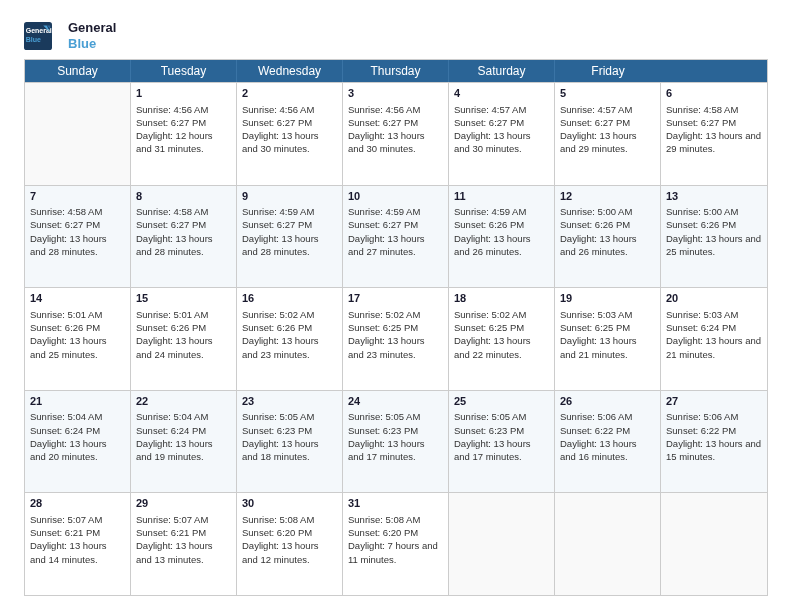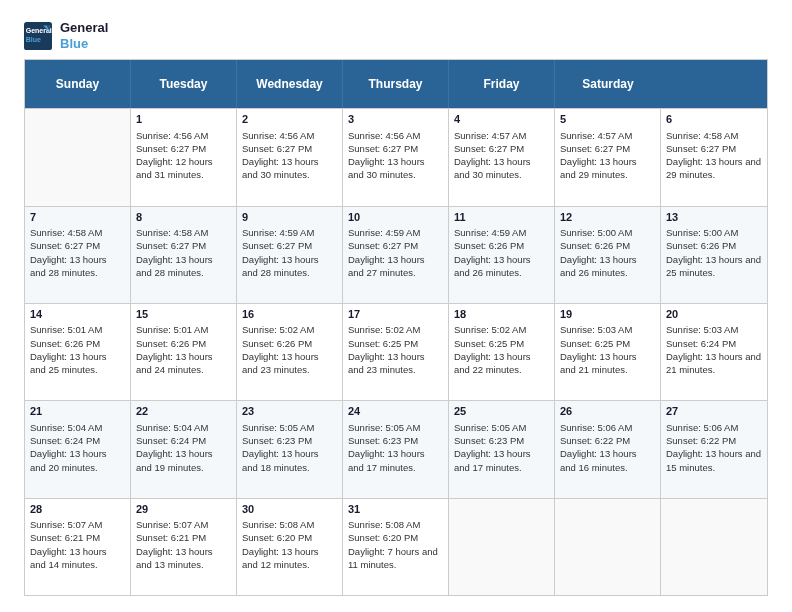--- a/index.html
+++ b/index.html
@@ -19,21 +19,21 @@
     }
     .header {
       display: flex;
       justify-content: space-between;
       align-items: flex-start;
       margin-bottom: 8px;
     }
     .logo {
       display: flex;
       align-items: center;
-      gap: 8px;
+      gap: 16px;
     }
     .logo-text {
       font-size: 13px;
       font-weight: bold;
       color: #1a1a2e;
       line-height: 1.2;
     }
     .logo-icon {
       width: 28px;
       height: 28px;
@@ -58,24 +58,24 @@
       flex-direction: column;
       border: 1px solid #ccc;
     }
     .cal-header {
       display: grid;
       grid-template-columns: repeat(7, 1fr);
       background: #2a6496;
     }
     .cal-header-cell {
       color: #fff;
-      font-weight: bold;
+      font-weight: normal;
       font-size: 12px;
       text-align: center;
-      padding: 17px 2px;
+      padding: 4px 2px;
       border-right: 1px solid #3a74a6;
     }
     .cal-header-cell:last-child { border-right: none; }
     .cal-body {
       flex: 1;
       display: flex;
       flex-direction: column;
     }
     .cal-row {
       display: grid;
@@ -126,22 +126,22 @@
       </div>
     </div>
   </div>
 
   <div class="calendar">
     <div class="cal-header" id="cal-header">
         <div class="cal-header-cell">Sunday</div>
         <div class="cal-header-cell">Tuesday</div>
         <div class="cal-header-cell">Wednesday</div>
         <div class="cal-header-cell">Thursday</div>
+        <div class="cal-header-cell">Saturday</div>
         <div class="cal-header-cell">Friday</div>
-        <div class="cal-header-cell">Saturday</div>
       </div>
     <div class="cal-body" id="cal-body">
         <div class="cal-row">
           <div class="cal-cell empty"></div>
           <div class="cal-cell"><span class="day-num">1</span><span>Sunrise: 4:56 AM</span><br><span>Sunset: 6:27 PM</span><br><span>Daylight: 12 hours and 31 minutes.</span></div>
           <div class="cal-cell"><span class="day-num">2</span><span>Sunrise: 4:56 AM</span><br><span>Sunset: 6:27 PM</span><br><span>Daylight: 13 hours and 30 minutes.</span></div>
           <div class="cal-cell"><span class="day-num">3</span><span>Sunrise: 4:56 AM</span><br><span>Sunset: 6:27 PM</span><br><span>Daylight: 13 hours and 30 minutes.</span></div>
           <div class="cal-cell"><span class="day-num">4</span><span>Sunrise: 4:57 AM</span><br><span>Sunset: 6:27 PM</span><br><span>Daylight: 13 hours and 30 minutes.</span></div>
           <div class="cal-cell"><span class="day-num">5</span><span>Sunrise: 4:57 AM</span><br><span>Sunset: 6:27 PM</span><br><span>Daylight: 13 hours and 29 minutes.</span></div>
           <div class="cal-cell"><span class="day-num">6</span><span>Sunrise: 4:58 AM</span><br><span>Sunset: 6:27 PM</span><br><span>Daylight: 13 hours and 29 minutes.</span></div>

